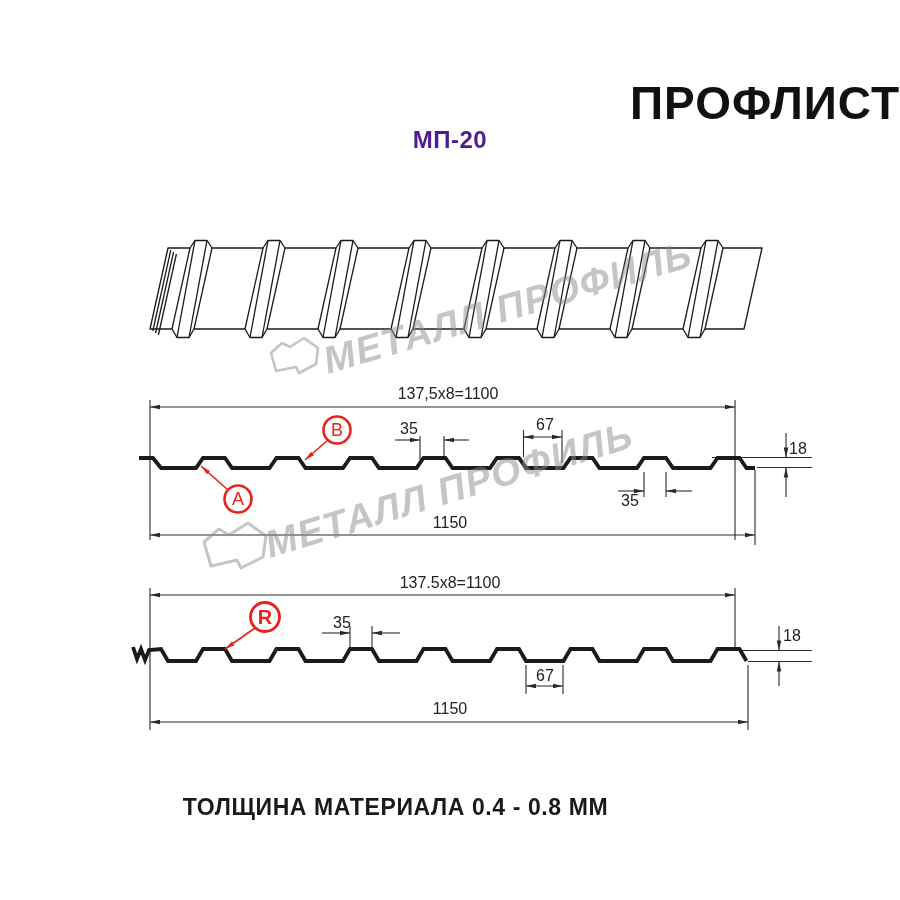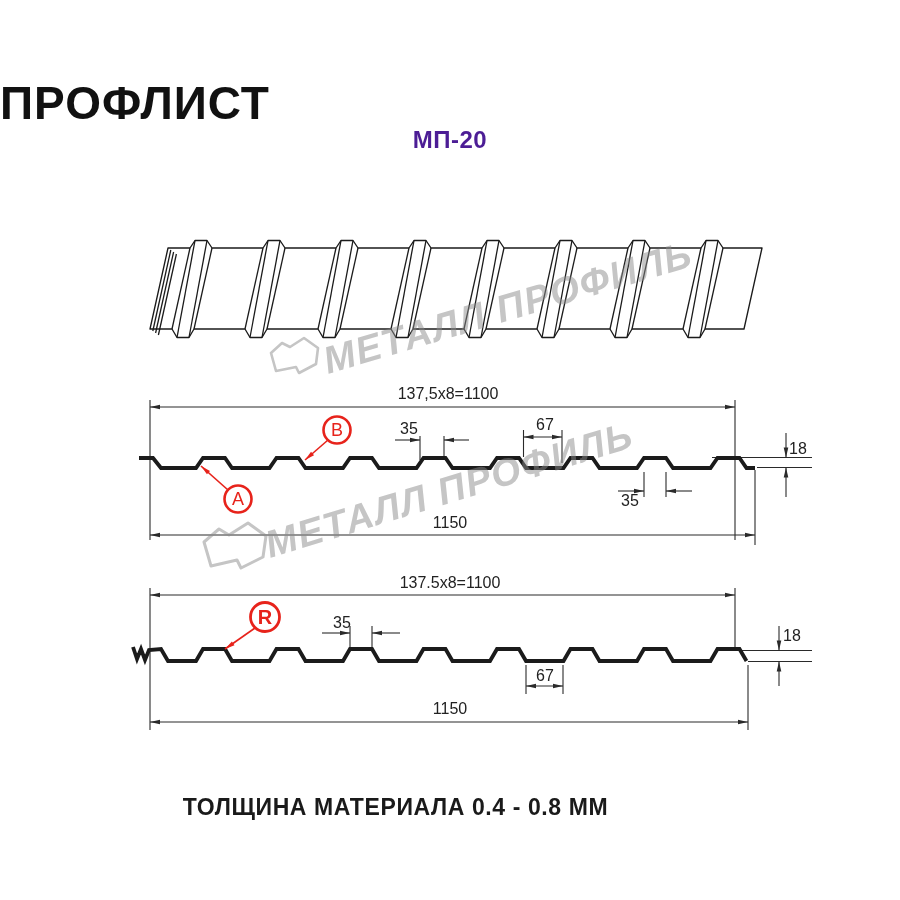--- a/index.html
+++ b/index.html
@@ -1,18 +1,18 @@
 <!DOCTYPE html>
 <html><head>
 <meta charset="utf-8">
 <style>
   html,body{margin:0;padding:0;background:#fff;}
   #page{position:relative;width:900px;height:900px;background:#fff;overflow:hidden;
         font-family:"Liberation Sans",sans-serif;}
-  .title{position:absolute;left:0;top:76px;width:900px;text-align:left;
+  .title{position:absolute;left:0;top:76px;width:900px;text-align:right;
          font-size:46px;font-weight:800;letter-spacing:1px;color:#111;}
   .subtitle{position:absolute;left:0;top:126px;width:900px;text-align:center;
          font-size:24px;font-weight:600;letter-spacing:.5px;color:#4c1d95;}
   .footer{position:absolute;left:0;top:794px;width:791px;text-align:center;
          font-size:23px;font-weight:700;letter-spacing:.6px;color:#1a1a1a;}
   svg text{font-family:"Liberation Sans",sans-serif;}
   .dim{font-size:16px;fill:#222;}
   .red{fill:#e7231b;}
   .wmtext{font-size:38px;font-weight:800;font-style:italic;letter-spacing:1.5px;}
 </style>

